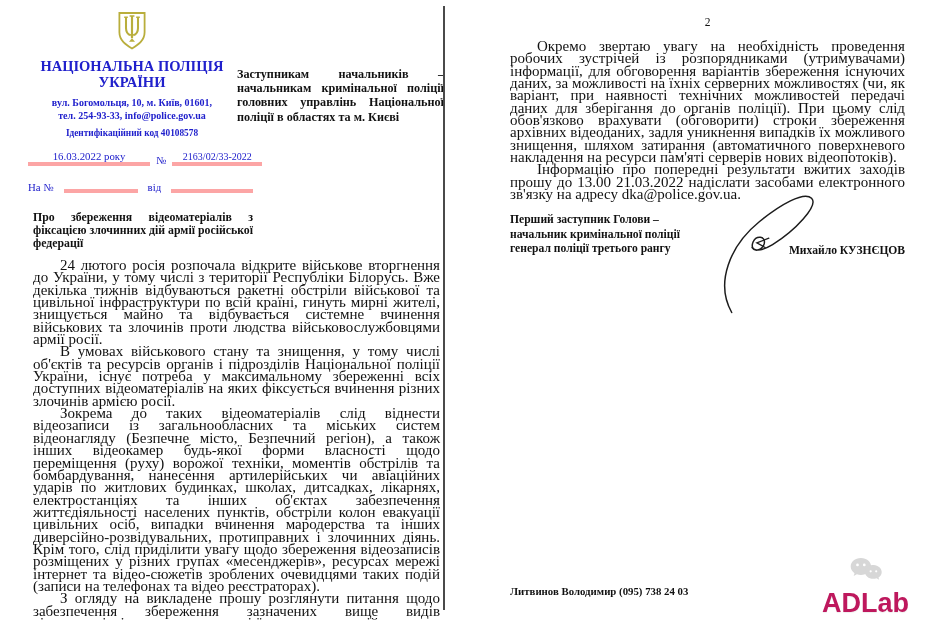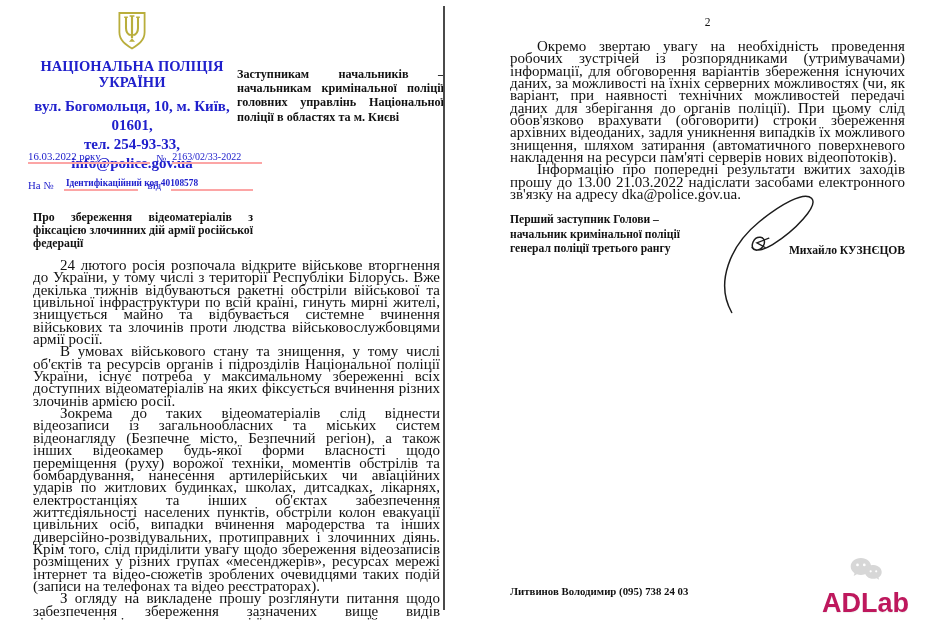--- a/index.html
+++ b/index.html
@@ -7,25 +7,25 @@
     position:relative;width:940px;height:621px;background:#ffffff;overflow:hidden;
     font-family:"Liberation Serif", serif;color:#111111;
   }
   .divider{position:absolute;left:443px;top:6px;width:2px;height:604px;background:#4a4a4a;}
 
   
   .page1{position:absolute;left:0;top:0;width:437px;height:621px;}
   .letterhead{position:absolute;left:33px;top:10px;width:198px;text-align:center;color:#2020cc;}
   .emblem{width:30px;height:42px;display:inline-block;}
   .org-name{font-weight:bold;font-size:14.5px;line-height:1.12;margin-top:2px;}
-  .lh-address{font-weight:bold;font-size:15px;line-height:1.25;margin-top:7px;}
+  .lh-address{font-weight:bold;font-size:10px;line-height:1.25;margin-top:7px;}
   .lh-idcode{font-weight:bold;font-size:9.3px;margin-top:6px;}
   .date-row{position:absolute;left:28px;top:150px;width:235px;color:#2020cc;font-size:10.8px;white-space:nowrap;}
   .ref-row{position:absolute;left:28px;top:176px;width:235px;color:#2020cc;font-size:10.8px;white-space:nowrap;}
-  .u{display:inline-block;border-bottom:2px solid #fca5a5;vertical-align:bottom;}
+  .u{display:inline-block;border-bottom:4px solid #fca5a5;text-align:center;vertical-align:bottom;}
   .w118{width:122px;} .w88{width:90px;font-size:10px;} .w72{width:74px;height:13px;} .w80{width:82px;height:13px;}
   .gap6{display:inline-block;width:6px;} .gap10{display:inline-block;width:10px;}
   .addressee{
     position:absolute;left:237px;top:67px;width:207px;
     font-weight:bold;font-size:12.2px;line-height:14.2px;text-align:justify;color:#111;
   }
   .subject{
     position:absolute;left:33px;top:211px;width:220px;
     font-weight:bold;font-size:11.8px;line-height:13px;text-align:justify;color:#111;
   }

